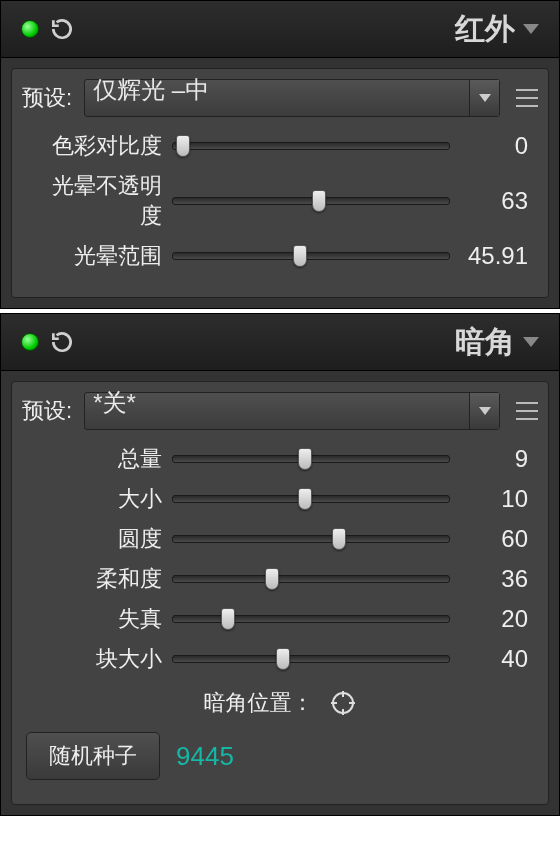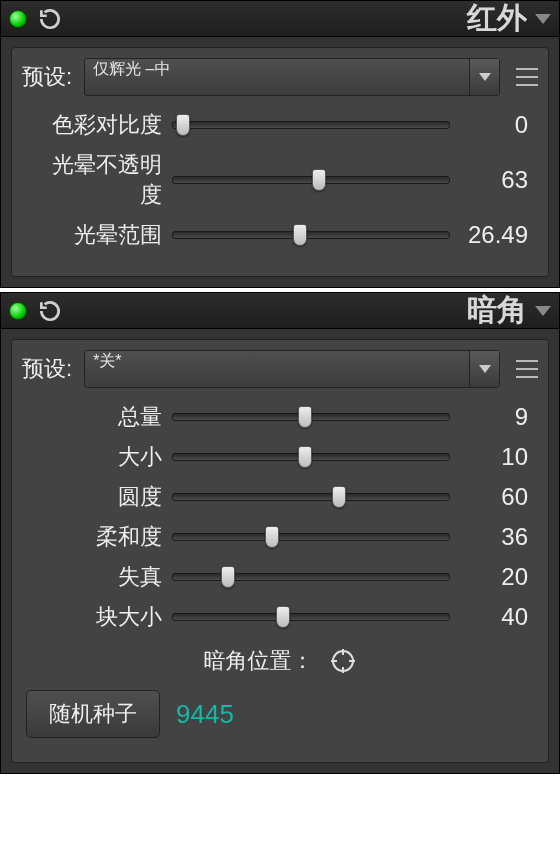--- a/index.html
+++ b/index.html
@@ -8,24 +8,24 @@
     font-family: "Helvetica Neue", Arial, sans-serif;
     width: 560px;
   }
   .panel {
     background: #333;
     border: 1px solid #000;
     margin-bottom: 4px;
   }
   .panel-header {
     background: linear-gradient(#2d2d2d, #1e1e1e);
-    height: 36px;
+    height: 57px;
     display: flex;
     align-items: center;
-    padding: 0 8px;
+    padding: 0 20px;
     border-bottom: 1px solid #000;
   }
   .status-dot {
     width: 18px; height: 18px; border-radius: 50%;
     background: radial-gradient(circle at 35% 35%, #9f9, #0c0 60%, #060);
     border: 1px solid #050;
     margin-right: 10px;
   }
   .reload-icon svg { width: 26px; height: 26px; display:block; }
   .panel-title {
@@ -49,21 +49,21 @@
   }
   .preset-label { color: #eee; font-size: 22px; }
   .preset-select {
     flex: 1;
     background: linear-gradient(#4f4f4f,#3c3c3c);
     border: 1px solid #222;
     border-radius: 3px;
     height: 38px;
     display: flex; align-items: center;
     color: #e8e8e8;
-    font-size: 16px;
+    font-size: 24px;
     position: relative;
     padding: 0 32px 16px 8px;
   }
   .preset-arrow {
     position: absolute; right: 0; top: 0; bottom: 0;
     width: 30px;
     background: linear-gradient(#5a5a5a,#3a3a3a);
     border-left: 1px solid #222;
     display: flex; align-items: center; justify-content: center;
   }
@@ -176,21 +176,21 @@
         <div class="thumb" style="left:53%"></div>
       </div>
       <div class="slider-value">63</div>
     </div>
     <div class="slider-row">
       <div class="slider-label">光晕范围</div>
       <div class="slider-track">
         <div class="track-line"></div>
         <div class="thumb" style="left:46%"></div>
       </div>
-      <div class="slider-value">26.49</div>
+      <div class="slider-value">45.91</div>
     </div>
   </div>
 </div>
 
 <div class="panel">
   <div class="panel-header">
     <div class="status-dot"></div>
     <span class="reload-icon">
       <svg viewBox="0 0 24 24">
           <path fill="none" stroke="#cfcfcf" stroke-width="2.5" d="M4 12a8 8 0 1 0 3-6.2M4 4v5h5"></path>

